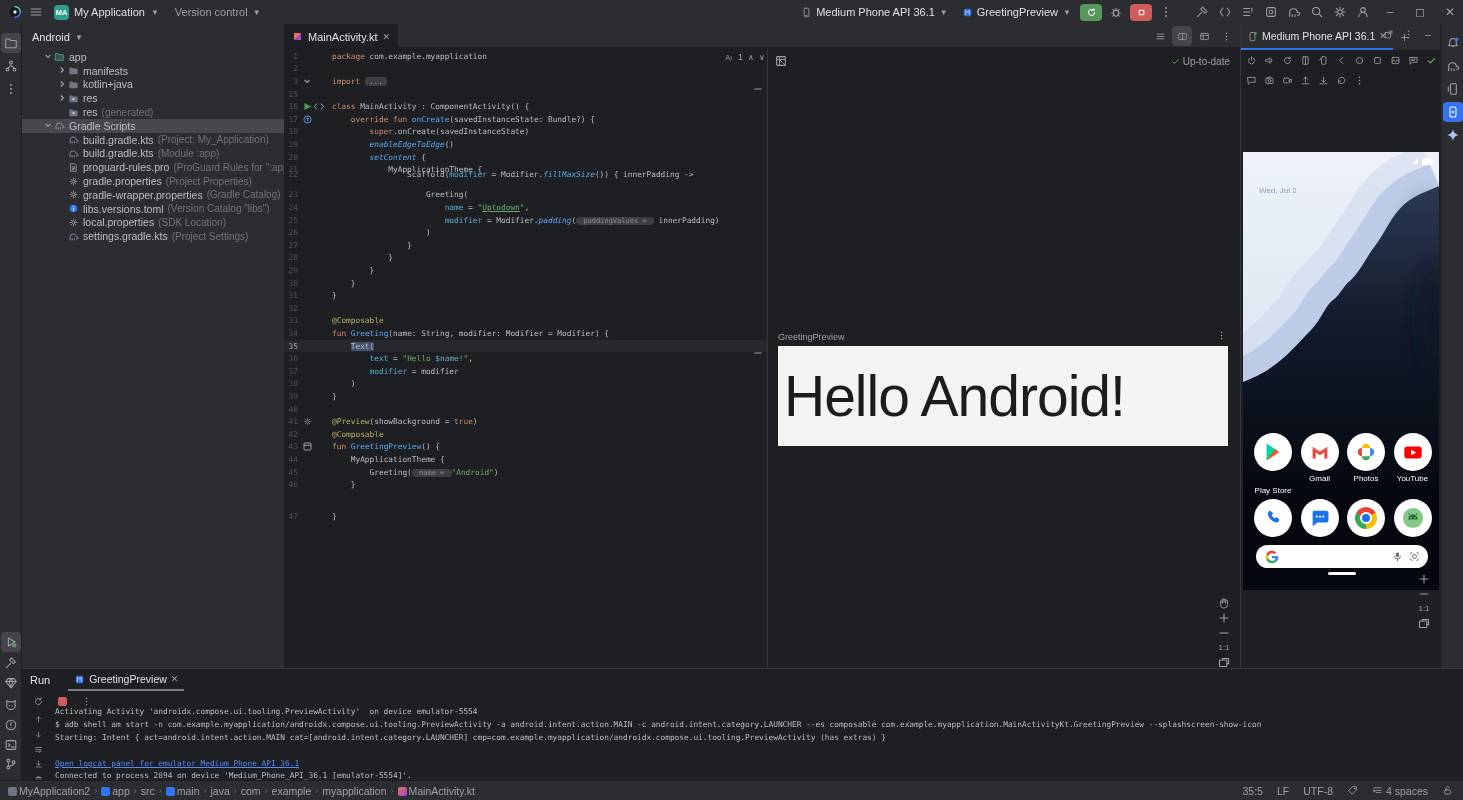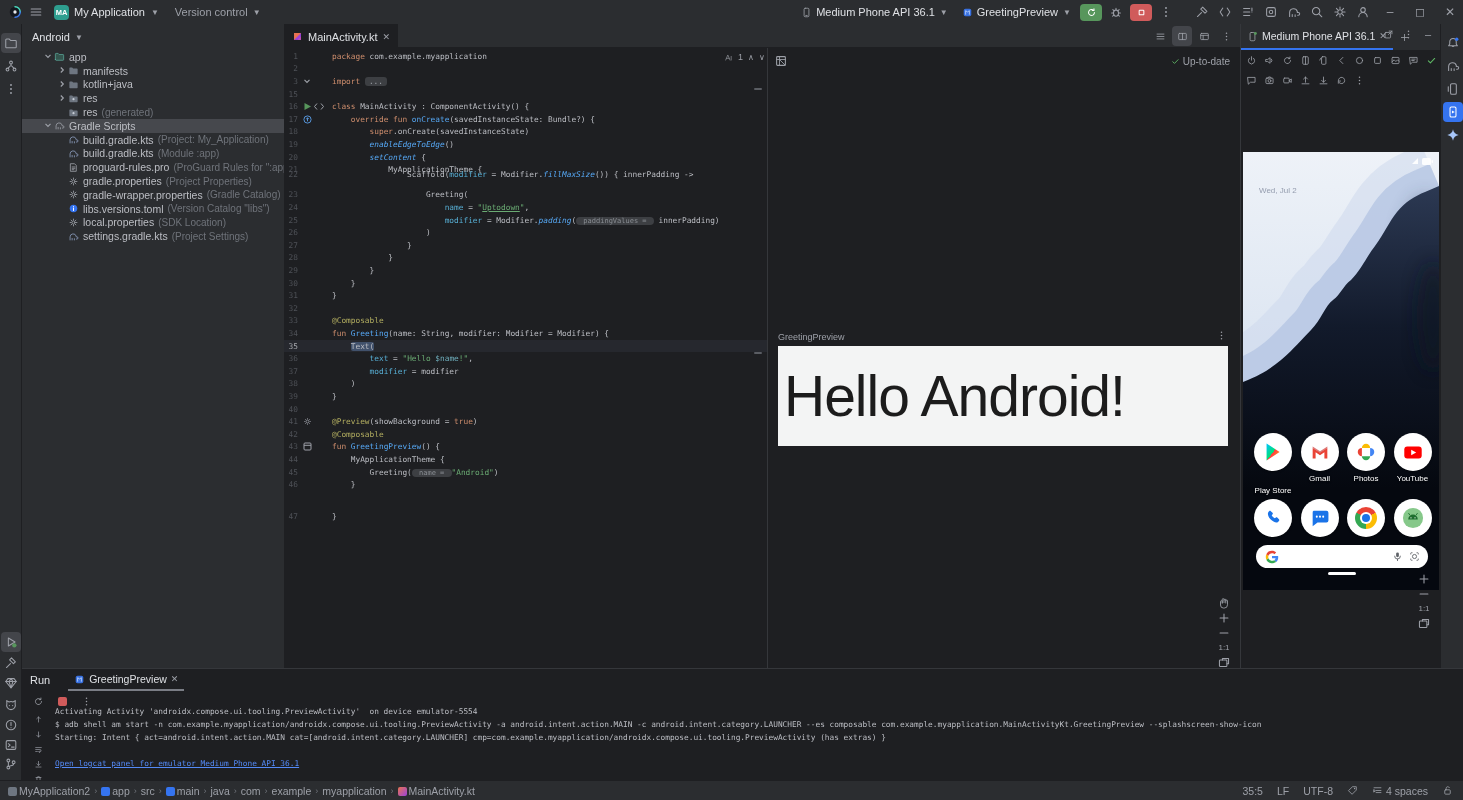--- a/index.html
+++ b/index.html
@@ -1234,20 +1234,21 @@
             </svg>
           </span>
         </span>
       </div>
     <div id="console">
         <div class="conline">Activating Activity 'androidx.compose.ui.tooling.PreviewActivity'  on device emulator-5554</div>
         <div class="conline">$ adb shell am start -n com.example.myapplication/androidx.compose.ui.tooling.PreviewActivity -a android.intent.action.MAIN -c android.intent.category.LAUNCHER --es composable com.example.myapplication.MainActivityKt.GreetingPreview --splashscreen-show-icon</div>
         <div class="conline">Starting: Intent { act=android.intent.action.MAIN cat=[android.intent.category.LAUNCHER] cmp=com.example.myapplication/androidx.compose.ui.tooling.PreviewActivity (has extras) }</div>
         <div class="conline"></div>
         <div class="conline link">Open logcat panel for emulator Medium Phone API 36.1</div>
+        <div class="conline">Connected to process 2894 on device 'Medium_Phone_API_36.1 [emulator-5554]'.</div>
       </div>
   </div>
 
   <div id="status">
     <div id="crumbs">
         <span><span class="crumbic" style="background: rgb(110, 118, 129);"></span><span>MyApplication2</span></span>
         <span class="sep">›</span>
         <span><span class="crumbic" style="background: rgb(53, 116, 240);"></span><span>app</span></span>
         <span class="sep">›</span>
         <span><span>src</span></span>

